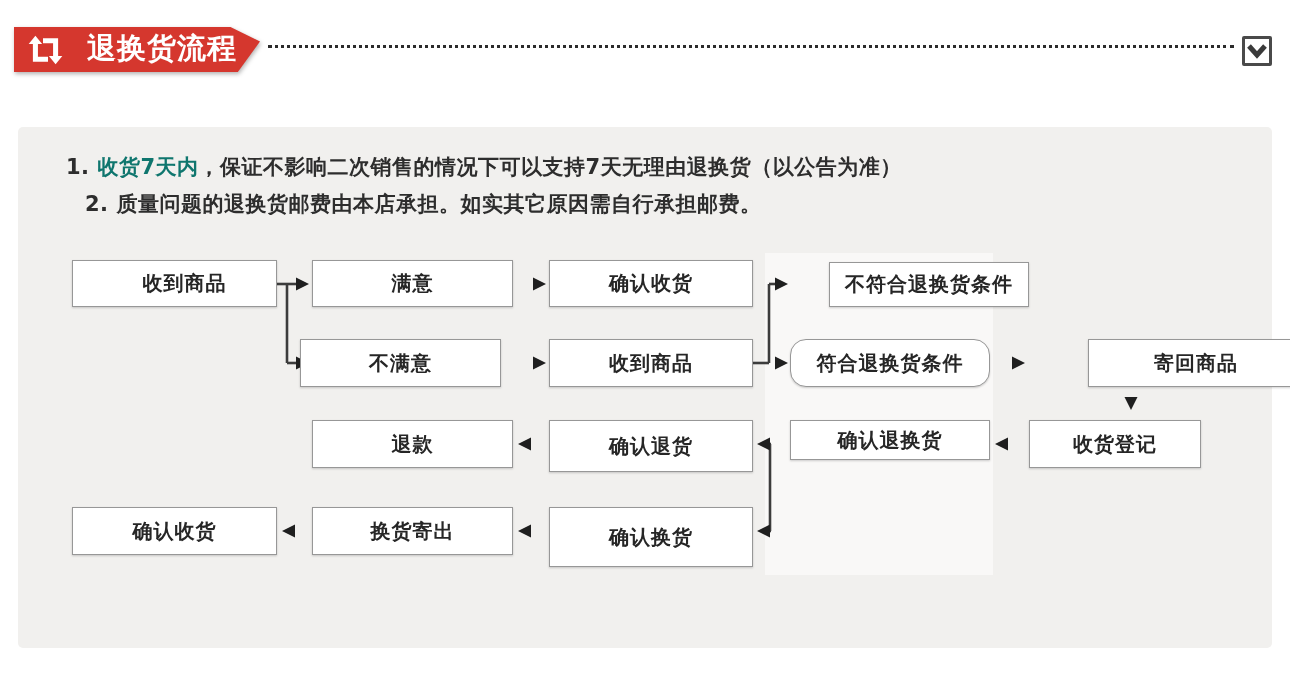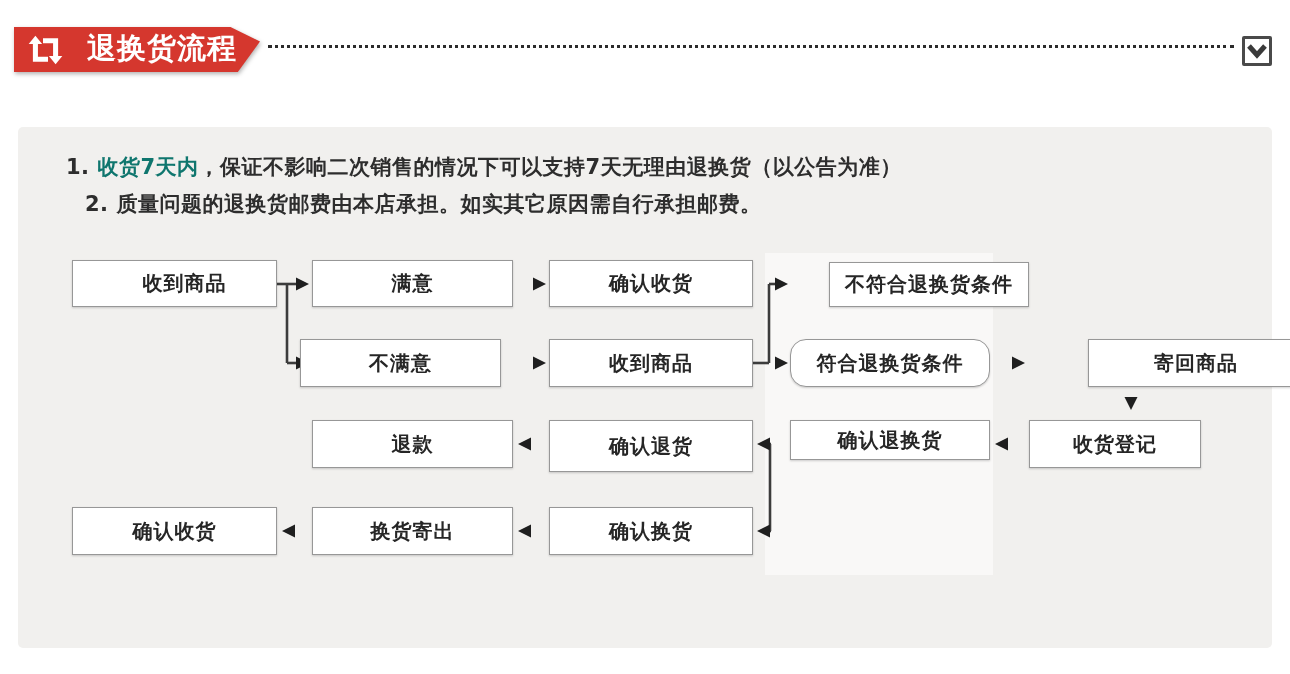--- a/index.html
+++ b/index.html
@@ -102,16 +102,16 @@
       <div class="flow-node" style="left: 300px; top: 339px; width: 201px; height: 48px;">不满意</div>
       <div class="flow-node" style="left: 549px; top: 339px; width: 204px; height: 48px;">收到商品</div>
       <div class="flow-node" style="left: 790px; top: 339px; width: 200px; height: 48px; border-radius: 16px;">符合退换货条件</div>
       <div class="flow-node" style="left: 1088px; top: 339px; width: 204px; height: 48px; padding-left: 12px;">寄回商品</div>
       <div class="flow-node" style="left: 312px; top: 420px; width: 201px; height: 48px;">退款</div>
       <div class="flow-node" style="left: 549px; top: 420px; width: 204px; height: 52px;">确认退货</div>
       <div class="flow-node" style="left: 790px; top: 420px; width: 200px; height: 40px;">确认退换货</div>
       <div class="flow-node" style="left: 1029px; top: 420px; width: 172px; height: 48px;">收货登记</div>
       <div class="flow-node" style="left: 72px; top: 507px; width: 205px; height: 48px;">确认收货</div>
       <div class="flow-node" style="left: 312px; top: 507px; width: 201px; height: 48px;">换货寄出</div>
-      <div class="flow-node" style="left: 549px; top: 507px; width: 204px; height: 48px;">确认换货</div>
+      <div class="flow-node" style="left: 549px; top: 507px; width: 204px; height: 60px;">确认换货</div>
     </div>
 
 </div>
 
 </body></html>

